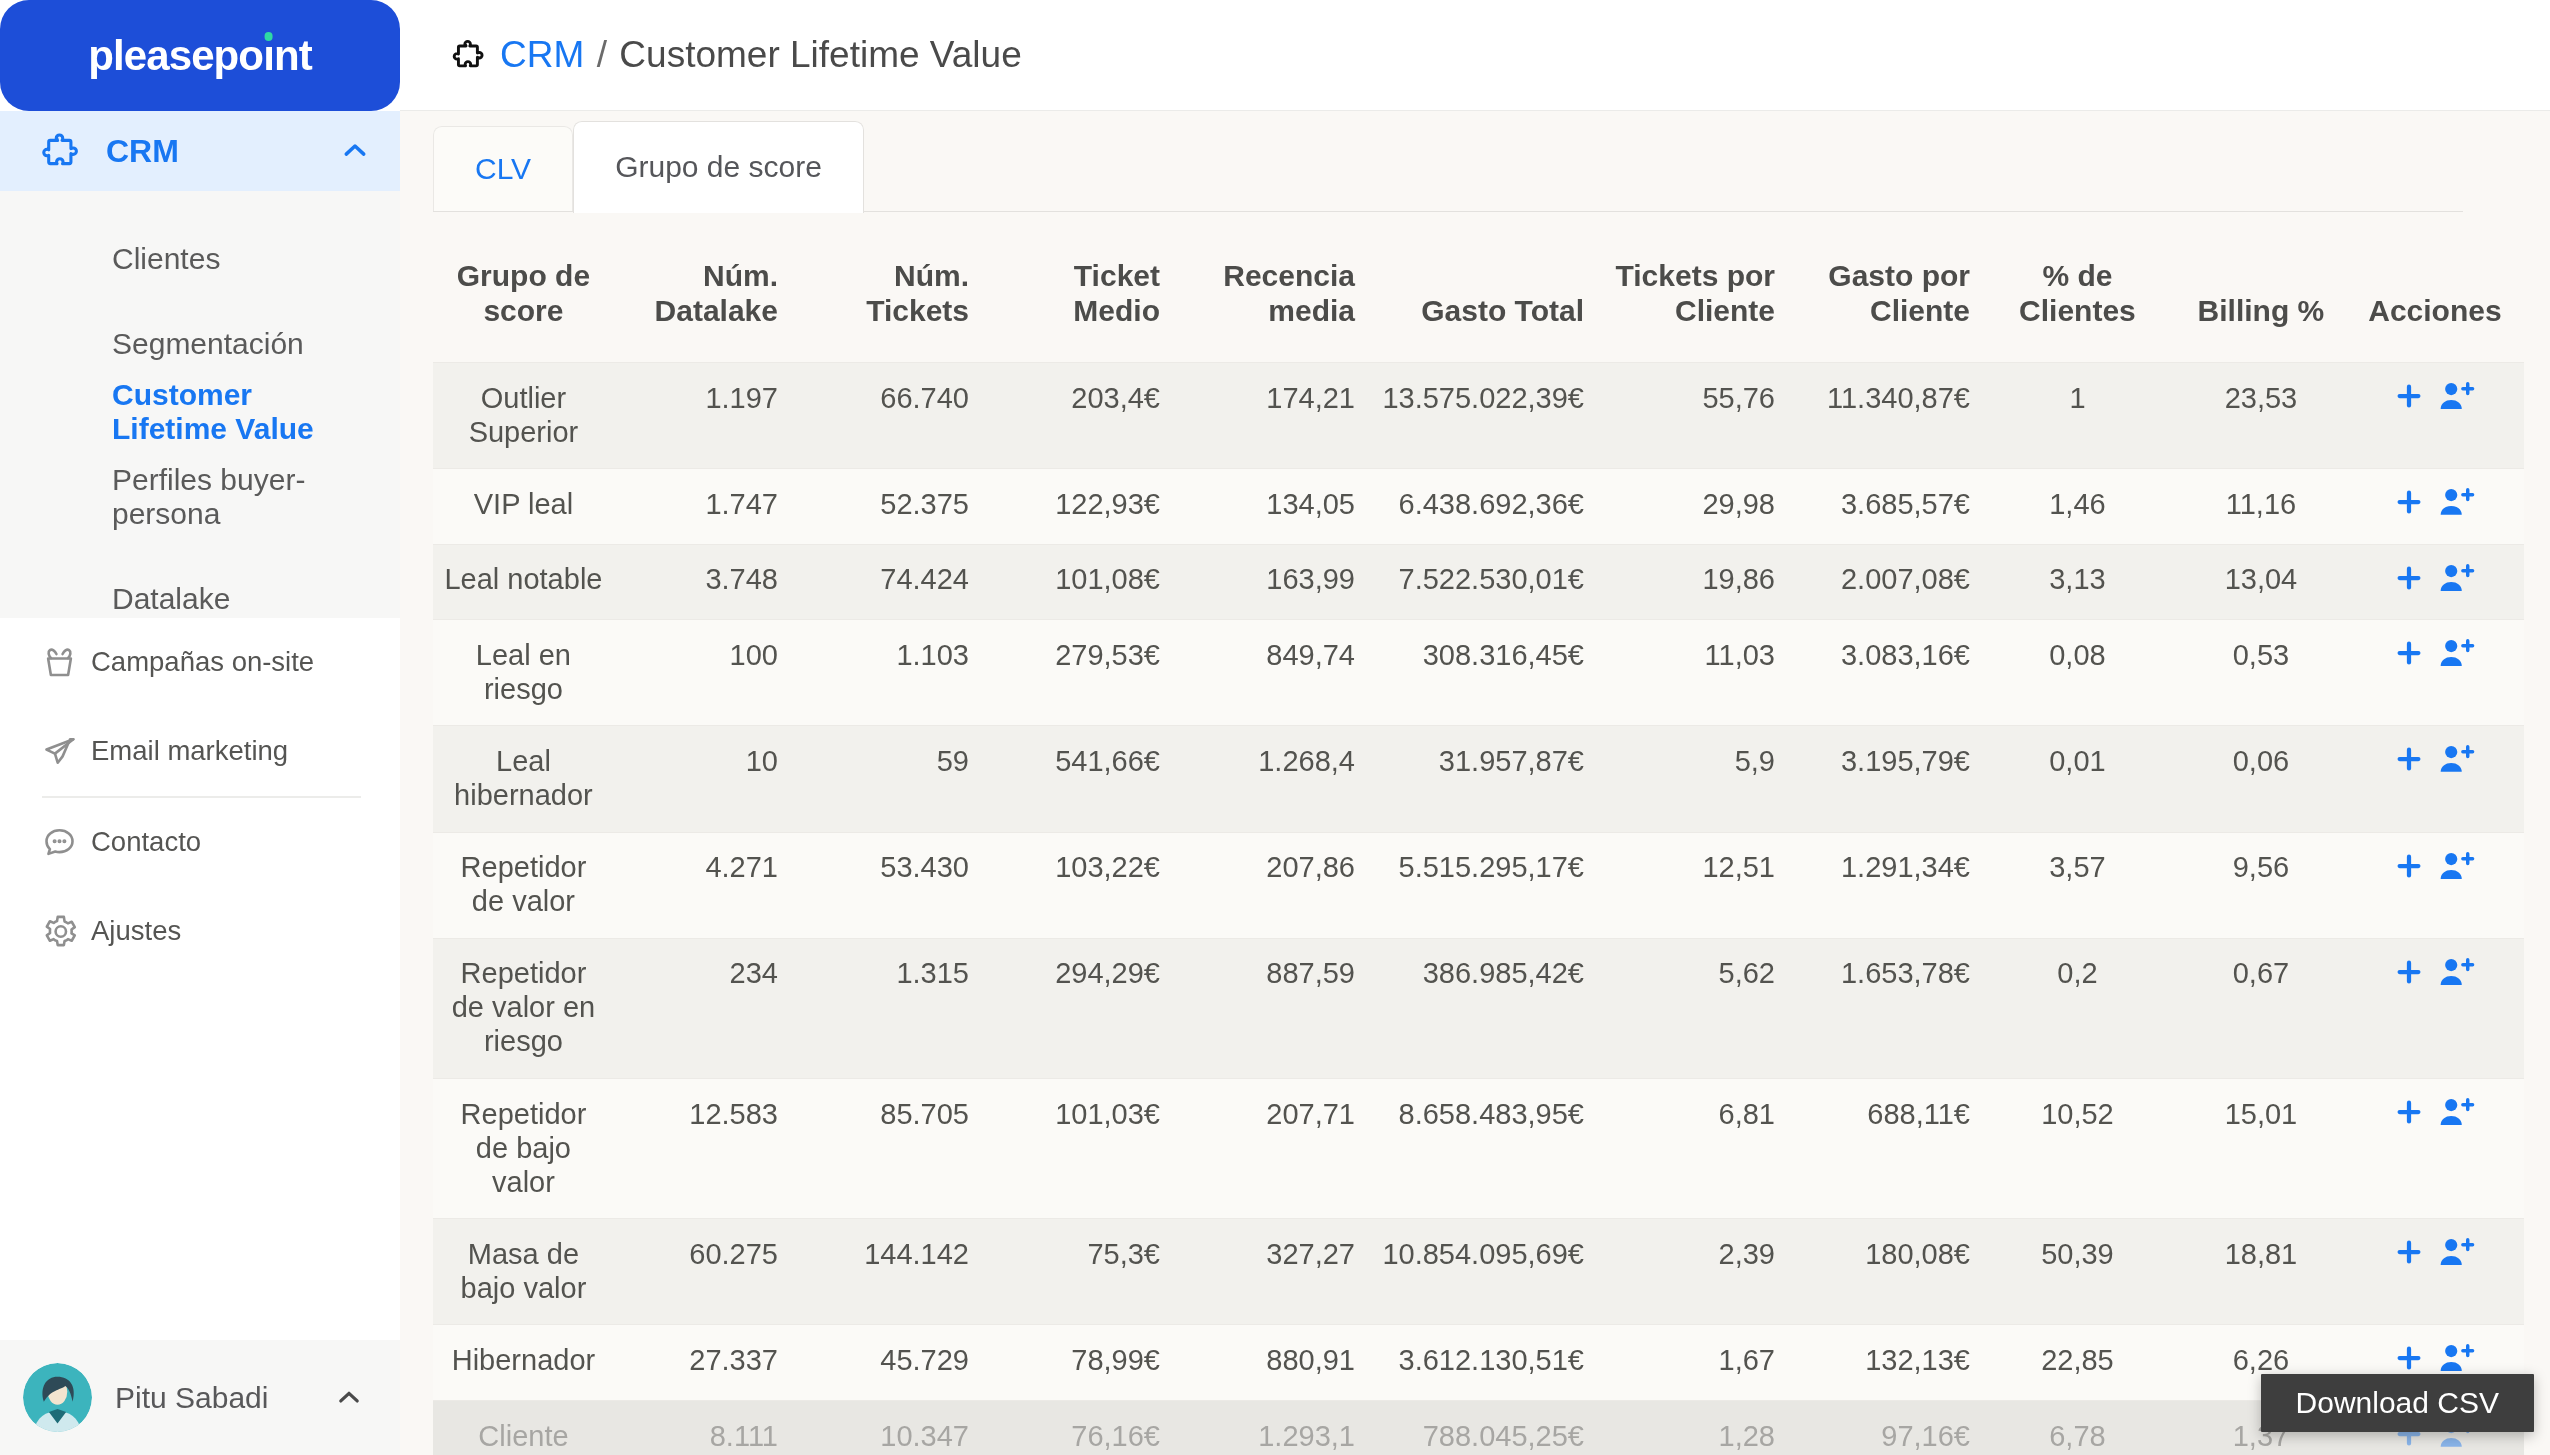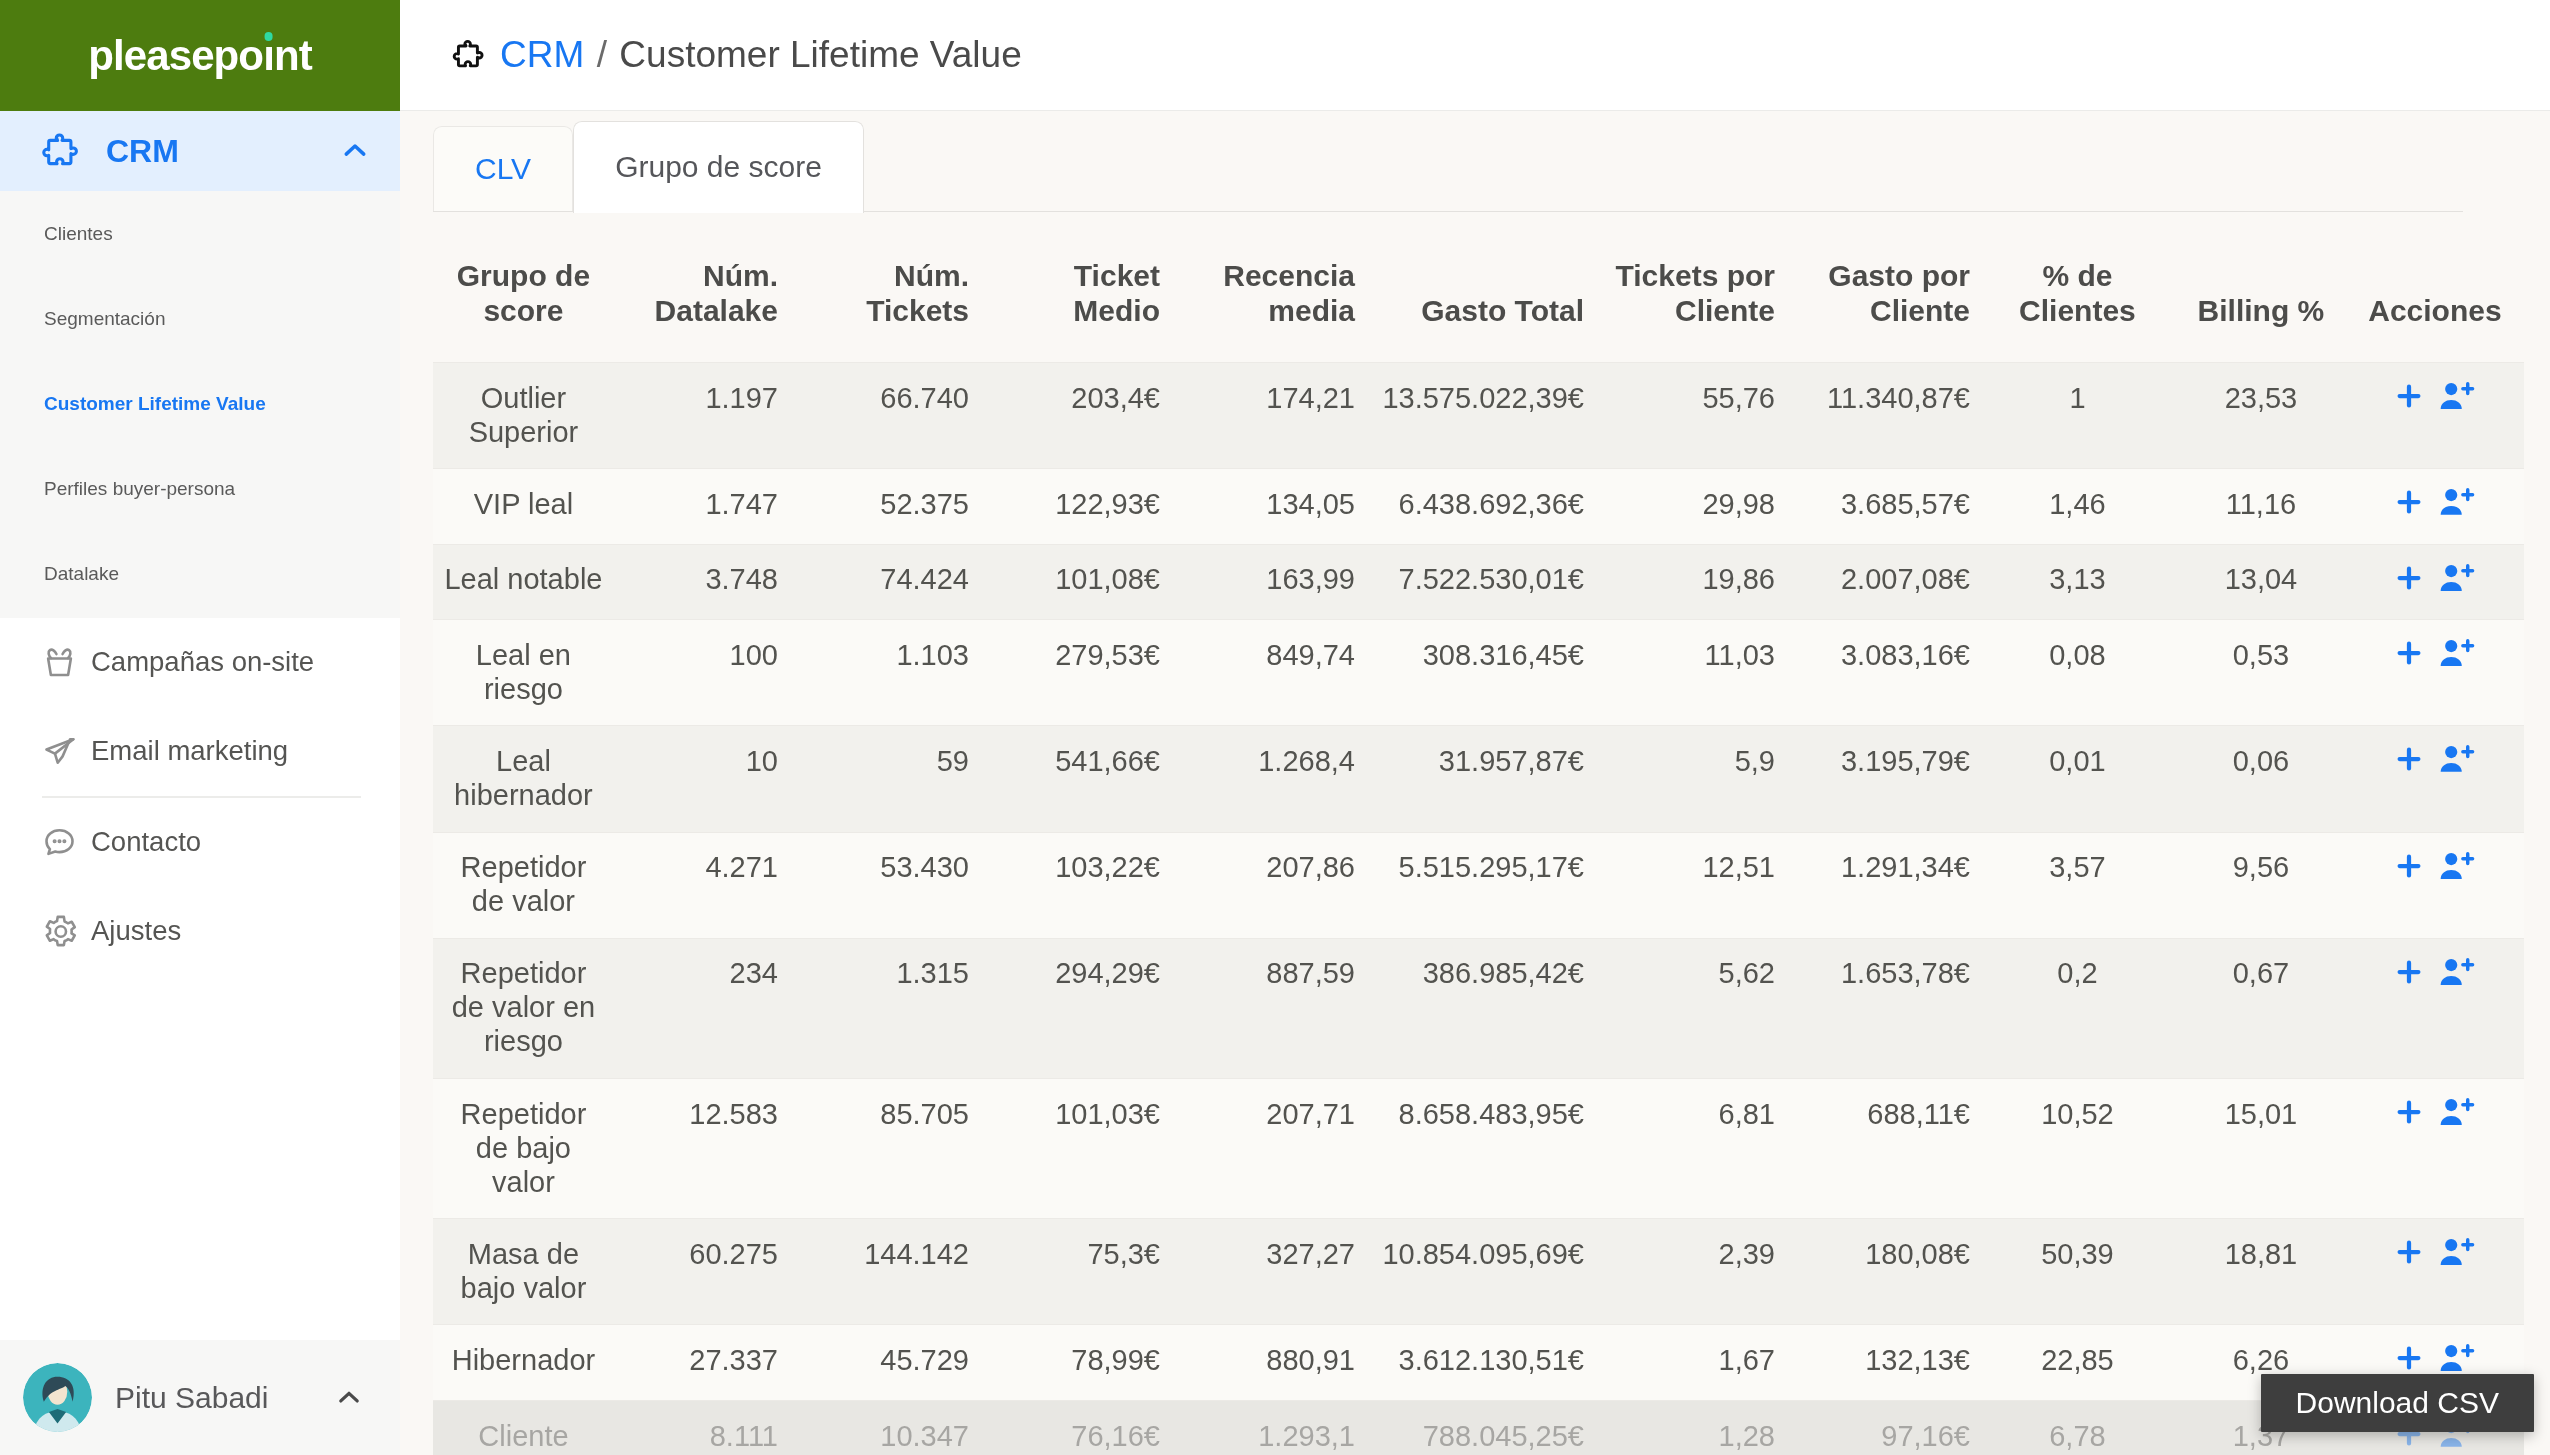--- a/index.html
+++ b/index.html
@@ -3,33 +3,33 @@
 <meta charset="utf-8">
 <style>
   * { box-sizing: border-box; margin: 0; padding: 0; }
   html,body { width: 2550px; height: 1455px; overflow: hidden;
     font-family: "Liberation Sans", "DejaVu Sans", sans-serif;
     background: #faf8f5; }
 
   
   aside { position: absolute; left:0; top:0; width:400px; height:1455px;
     background:#ffffff; z-index: 5; }
-  .brand { height:111px; background:#4d7c0f; display:flex; align-items:center; justify-content:center; cursor:pointer; }
+  .brand { height:111px; background:#1d4ed8; display:flex; align-items:center; justify-content:center; cursor:pointer;border-radius:29px; }
   .logo-text { color:#fff; font-size:42px; font-weight:700; letter-spacing:-0.9px; }
   .logo-i { position:relative; display:inline-block; }
   .logo-i::after { content:""; position:absolute; left:50%; transform:translateX(-50%);
     top:0.9px; width:8.9px; height:8.9px; border-radius:50%; background:#2fd9a3; }
   .nav-crm { height:80px; background:#e3effe; display:flex; align-items:center;
     padding:0 30px 0 40px; color:#1877f2; cursor:pointer; }
   .nav-crm .crm-label { margin-left:25px; font-size:32px; font-weight:700; }
   .nav-crm .chev { margin-left:auto; display:flex; }
   .icn { display:inline-flex; align-items:center; justify-content:center; }
   .crm-submenu { background:#f7f7f6; padding-bottom:1.8px; }
-  .subitem { height:85px; display:flex; align-items:center; padding:0 30px 0 44px;
-    font-size:19px; color:#5a5a5a; cursor:pointer; }
+  .subitem { height:85px; display:flex; align-items:flex-end; padding:0 30px 0 112px;
+    font-size:30px; color:#5a5a5a; cursor:pointer; }
   .subitem .lbl { }
   .subitem.active .lbl { color:#1877f2; font-weight:700; }
   .nav-groups { background:#fff; }
   .gitem { height:89px; display:flex; align-items:center; padding:0 30px 0 40px;
     font-size:27.5px; color:#555553; cursor:pointer; }
   .gitem .glbl { margin-left:12px; }
   .gdivider { height:1.8px; background:#ececea; margin:0 39px 0 42px; }
   .side-footer { position:absolute; bottom:0; left:0; right:0; height:115px;
     background:#f7f7f6; display:flex; align-items:center; padding:0 37px 0 23px; cursor:pointer; }
   .side-footer .uname { margin-left:23px; font-size:30px; color:#58585a; }

